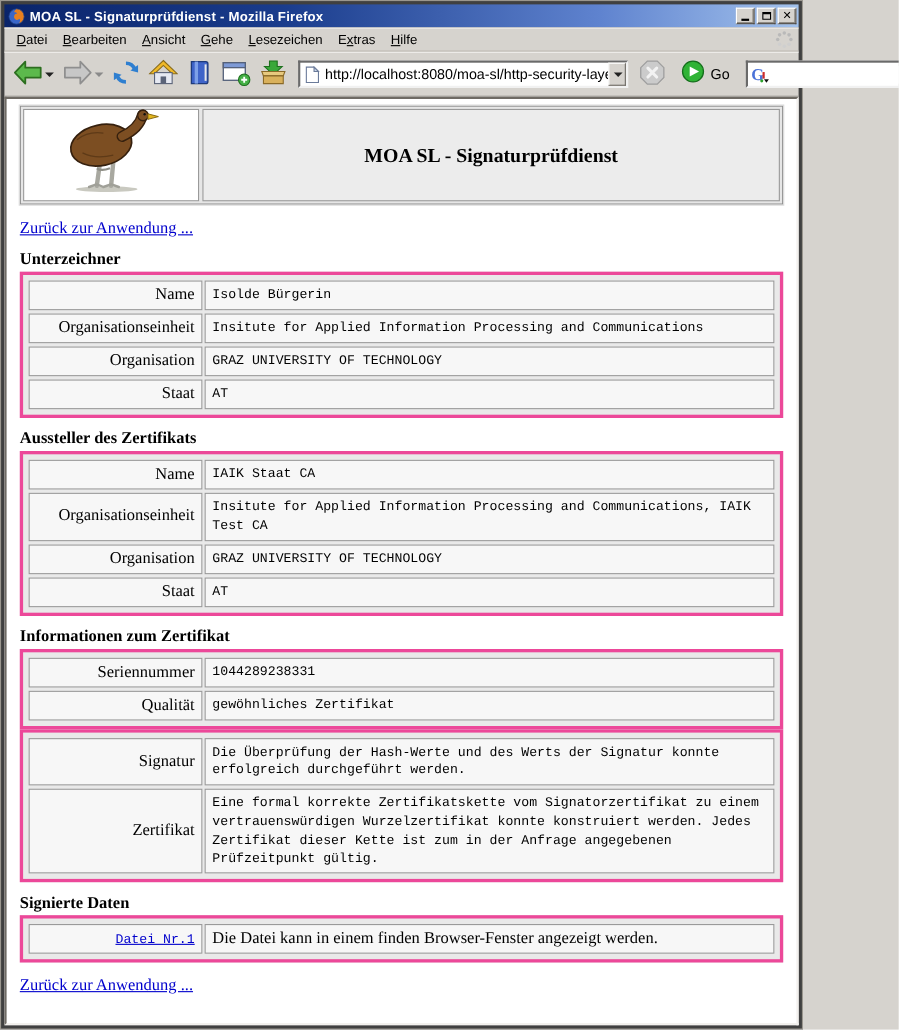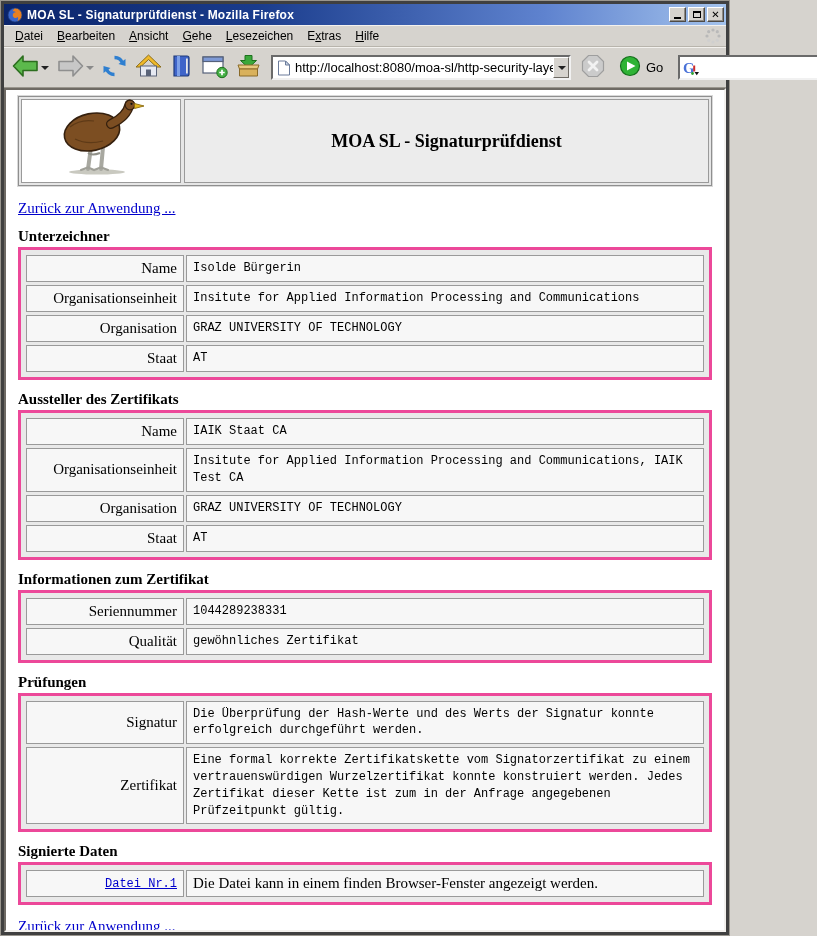--- a/index.html
+++ b/index.html
@@ -303,21 +303,20 @@
         </div>
         <div class="row">
           <div class="cell label">Qualität</div>
           <div class="cell value mono">gewöhnliches Zertifikat</div>
         </div>
       </div>
     </div>
 
     
     <div>
-      <div class="sec-heading">Prüfungen</div>
       <div class="tbl">
         <div class="row">
           <div class="cell label">Signatur</div>
           <div class="cell value mono">Die Überprüfung der Hash-Werte und des Werts der Signatur konnte erfolgreich durchgeführt werden.</div>
         </div>
         <div class="row">
           <div class="cell label">Zertifikat</div>
           <div class="cell value mono">Eine formal korrekte Zertifikatskette vom Signatorzertifikat zu einem vertrauenswürdigen Wurzelzertifikat konnte konstruiert werden. Jedes Zertifikat dieser Kette ist zum in der Anfrage angegebenen Prüfzeitpunkt gültig.</div>
         </div>
       </div>

